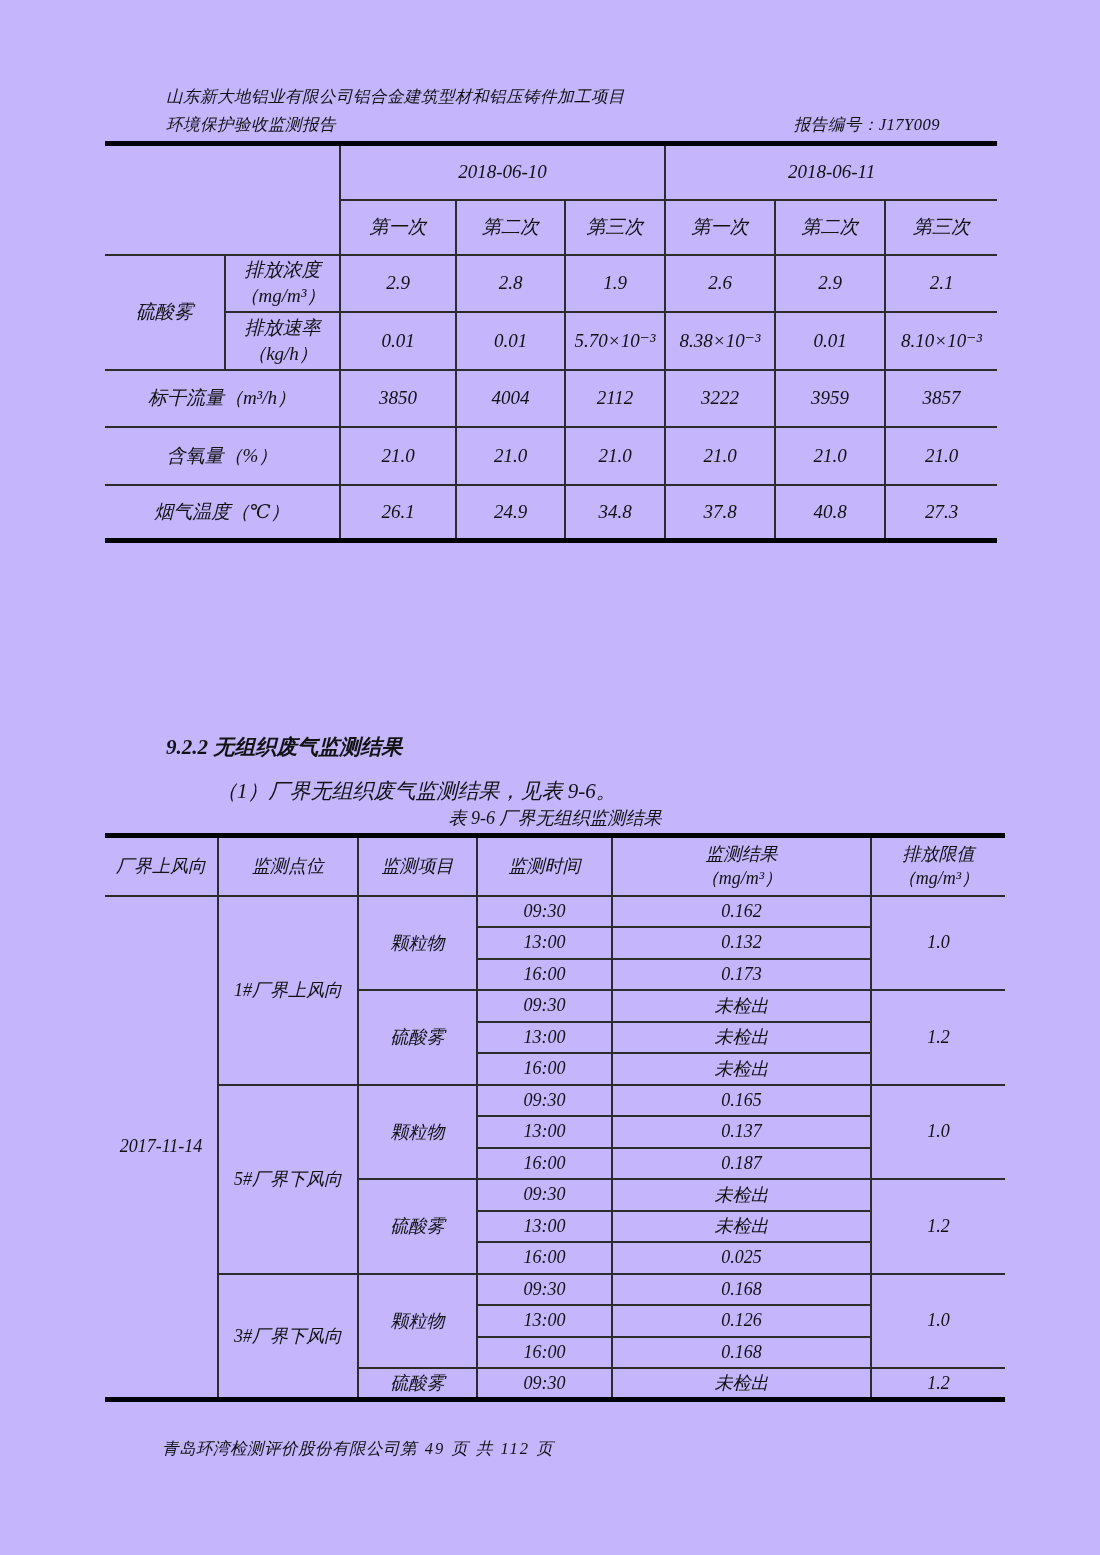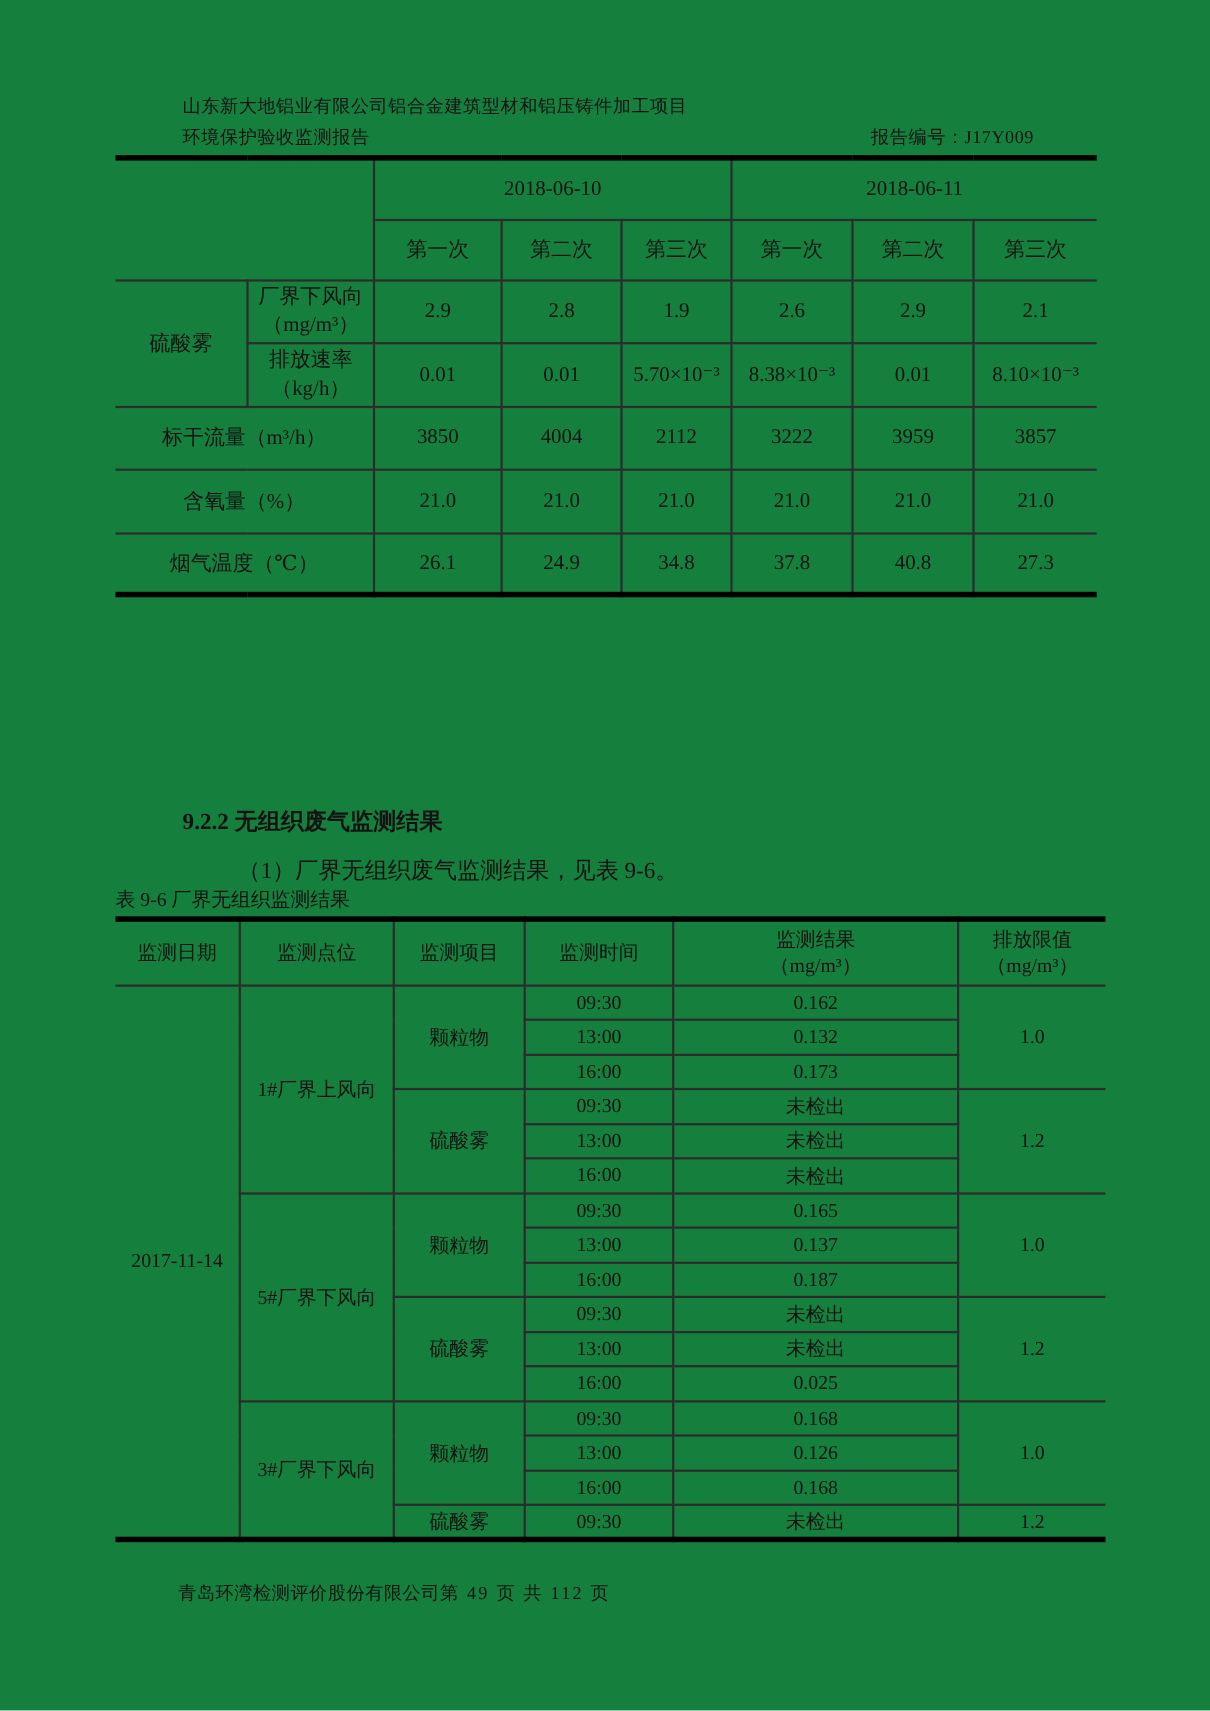--- a/index.html
+++ b/index.html
@@ -1,19 +1,20 @@
 <!DOCTYPE html>
 <html><head>
 <meta charset="utf-8">
 <style>
   html,body{margin:0;padding:0;background:#ffffff;}
   .page{
-    position:relative;width:1100px;height:1555px;background:#15803d;
+    position:relative;width:1100px;height:1555px;background:#c4b5fd;
     font-family:"Liberation Serif","DejaVu Serif",serif;color:#121212;
     overflow:hidden;
+    font-style:italic;
   }
   
   .hdr1{position:absolute;left:166px;top:86px;font-size:16.5px;letter-spacing:.5px;}
   .hdr2{position:absolute;left:166px;right:160px;top:114px;display:flex;
         justify-content:space-between;align-items:center;font-size:16.5px;letter-spacing:.5px;}
   
   table{border-collapse:collapse;table-layout:fixed;}
   td{border:2px solid #2c2c2c;text-align:center;vertical-align:middle;
      padding:0;white-space:nowrap;overflow:hidden;}
   td.bl0{border-left:0 !important;}
@@ -22,21 +23,21 @@
   
   .t1{position:absolute;left:105px;top:141px;width:892px;
       border-top:5px solid #000;border-bottom:5px solid #000;}
   .t1 td{font-size:19px;}
   
   .para{position:absolute;left:166px;width:770px;font-size:21px;line-height:47px;
         text-align:justify;}
   .p1{top:574px;text-indent:40px;}
   .h922{position:absolute;left:166px;top:733px;font-size:21px;font-weight:bold;}
   .p2{position:absolute;left:166px;top:777px;font-size:21px;text-indent:50px;}
-  .caption{position:absolute;left:105px;top:806px;width:900px;font-size:18px;}
+  .caption{position:absolute;left:105px;top:806px;width:900px;text-align:center;font-size:18px;}
   
   .t2{position:absolute;left:105px;top:833px;width:900px;
       border-top:5px solid #000;border-bottom:5px solid #000;}
   .t2 td{font-size:18px;}
   .t2 tr.hrow{height:60px;}
   .t2 tbody tr{height:31.5px;}
   
   .footer{position:absolute;left:162px;right:158px;top:1438px;display:flex;
           align-items:baseline;font-size:16.5px;letter-spacing:.5px;}
   .footer .pg{letter-spacing:2px;}
@@ -73,21 +74,21 @@
         <td>第一次</td>
         <td>第二次</td>
         <td>第三次</td>
         <td>第一次</td>
         <td>第二次</td>
         <td class="br0">第三次</td>
       </tr>
       <tr style="height:57px">
         <td class="bl0" rowspan="2">硫酸雾</td>
         <td>
-          <span class="ln">厂界下风向</span>
+          <span class="ln">排放浓度</span>
           <span class="ln">（mg/m³）</span>
         </td>
         <td>2.9</td>
         <td>2.8</td>
         <td>1.9</td>
         <td>2.6</td>
         <td>2.9</td>
         <td class="br0">2.1</td>
       </tr>
       <tr style="height:58px">
@@ -140,21 +141,21 @@
     <colgroup>
       <col style="width:113px">
         <col style="width:140px">
         <col style="width:119px">
       <col style="width:135px">
         <col style="width:259px">
         <col style="width:134px">
     </colgroup>
     <tbody>
       <tr class="hrow" style="height:60px">
-        <td class="bl0">监测日期</td>
+        <td class="bl0">厂界上风向</td>
         <td>监测点位</td>
         <td>监测项目</td>
         <td>监测时间</td>
         <td>
           <span class="ln">监测结果</span>
           <span class="ln">（mg/m³）</span>
         </td>
         <td class="br0">
           <span class="ln">排放限值</span>
           <span class="ln">（mg/m³）</span>

